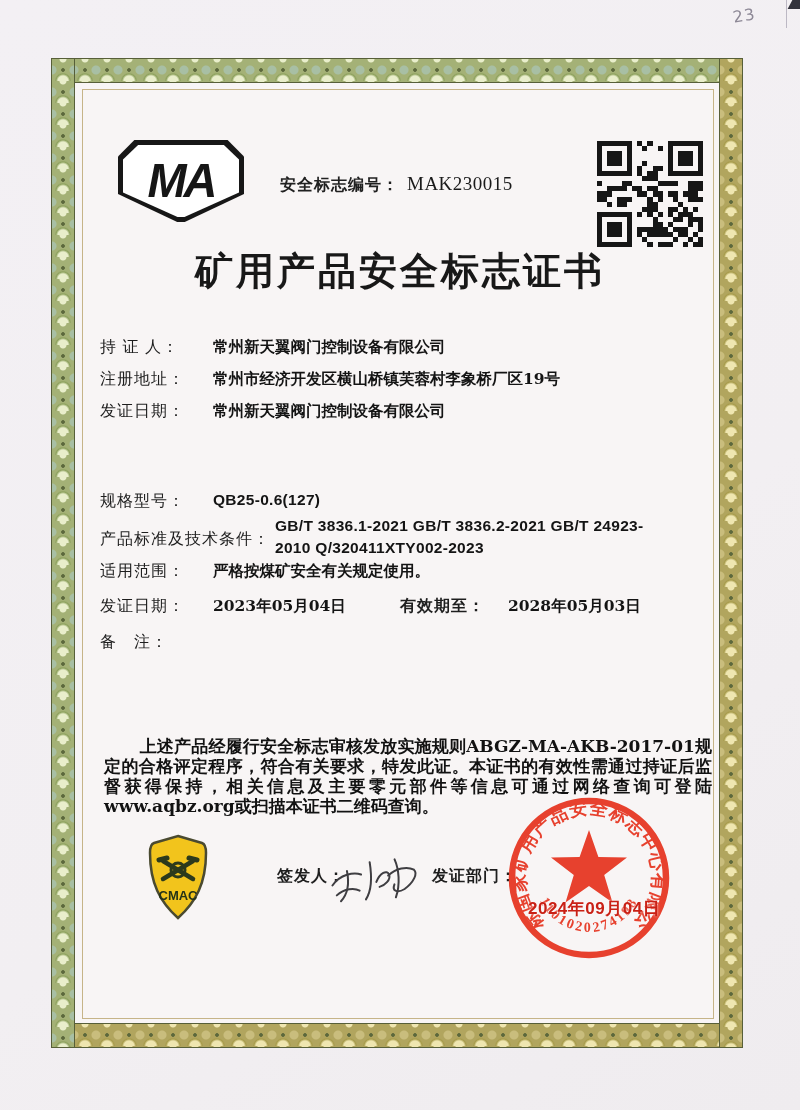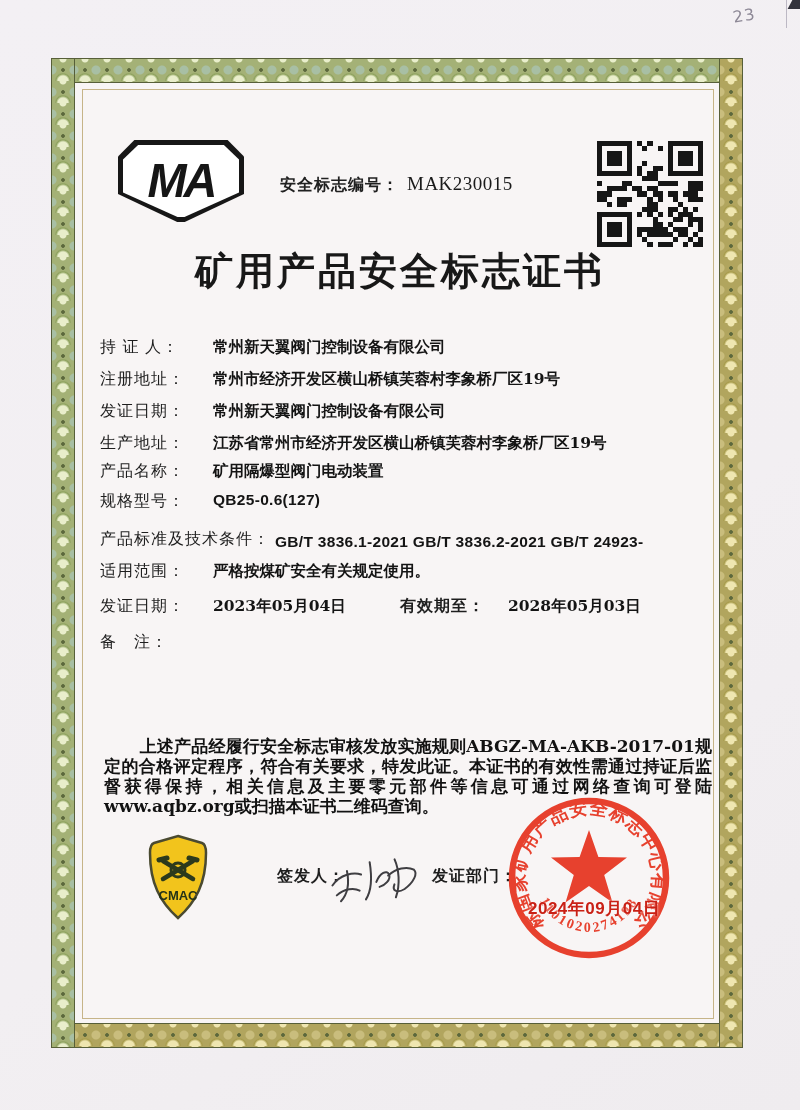--- a/index.html
+++ b/index.html
@@ -58,21 +58,21 @@
          letter-spacing:3px;color:#181818;}
 
   
   .row{position:absolute;left:100px;width:614px;height:24px;}
   .lab{position:absolute;left:0;top:0;font-weight:400;font-size:16px;color:#1e1e1e;
        letter-spacing:1px;white-space:nowrap;}
   .val{position:absolute;left:113px;top:0;font-family:"DejaVu Serif",serif;font-weight:700;
        font-size:15.5px;color:#141414;white-space:nowrap;}
   .val-latin{font-family:"Liberation Sans",sans-serif;letter-spacing:.3px;}
   .row-standards .lab{top:14px;}
-  .std-lines{position:absolute;left:175px;top:16px;font-family:"Liberation Sans",sans-serif;
+  .std-lines{position:absolute;left:175px;top:0;font-family:"Liberation Sans",sans-serif;
              font-weight:700;font-size:15.5px;color:#141414;line-height:21.5px;letter-spacing:.3px;}
   .lab2{position:absolute;left:300px;top:0;font-weight:700;font-size:16px;color:#1e1e1e;letter-spacing:1px;}
   .val2{position:absolute;left:408px;top:0;font-family:"DejaVu Serif",serif;font-weight:700;
         font-size:15.5px;color:#141414;}
 
   .statement{position:absolute;left:98px;top:730px;width:608px;margin:6px;
              font-family:"DejaVu Serif",serif;font-weight:700;font-size:17px;color:#121212;
              line-height:20px;text-align:justify;text-justify:inter-ideograph;text-indent:2.1em;}
 
   
@@ -257,36 +257,29 @@
     <span class="val">常州新天翼阀门控制设备有限公司</span>
   </div>
   <div class="row" style="top:369px">
     <span class="lab">注册地址：</span>
     <span class="val">常州市经济开发区横山桥镇芙蓉村李象桥厂区19号</span>
   </div>
   <div class="row" style="top:401px">
     <span class="lab">发证日期：</span>
     <span class="val">常州新天翼阀门控制设备有限公司</span>
   </div>
-  <div class="row" style="top:433px">
-    <span class="lab">生产地址：</span>
-    <span class="val">江苏省常州市经济开发区横山桥镇芙蓉村李象桥厂区19号</span>
-  </div>
-  <div class="row" style="top:461px">
-    <span class="lab">产品名称：</span>
-    <span class="val">矿用隔爆型阀门电动装置</span>
-  </div>
   <div class="row" style="top:491px">
     <span class="lab">规格型号：</span>
     <span class="val val-latin">QB25-0.6(127)</span>
   </div>
   <div class="row row-standards" style="top:515px;height:46px">
     <span class="lab">产品标准及技术条件：</span>
     <div class="std-lines">
       <div>GB/T 3836.1-2021 GB/T 3836.2-2021 GB/T 24923-</div>
+      <div>2010 Q/320411XTY002-2023</div>
     </div>
   </div>
   <div class="row" style="top:561px">
     <span class="lab">适用范围：</span>
     <span class="val">严格按煤矿安全有关规定使用。</span>
   </div>
   <div class="row" style="top:596px">
     <span class="lab">发证日期：</span>
     <span class="val">2023年05月04日</span>
     <span class="lab2">有效期至：</span>

